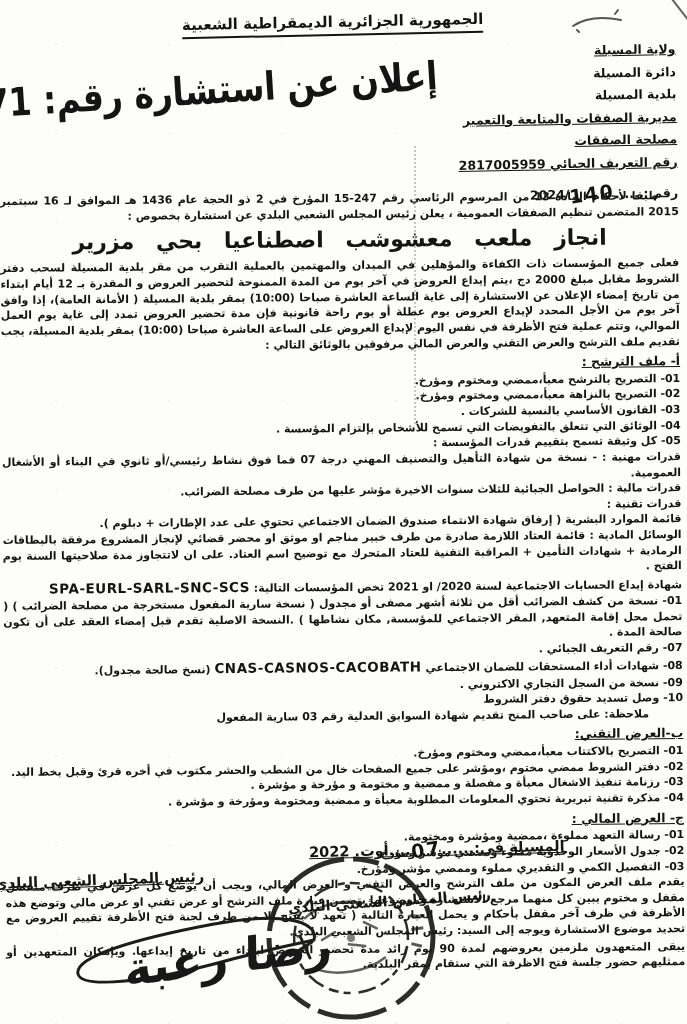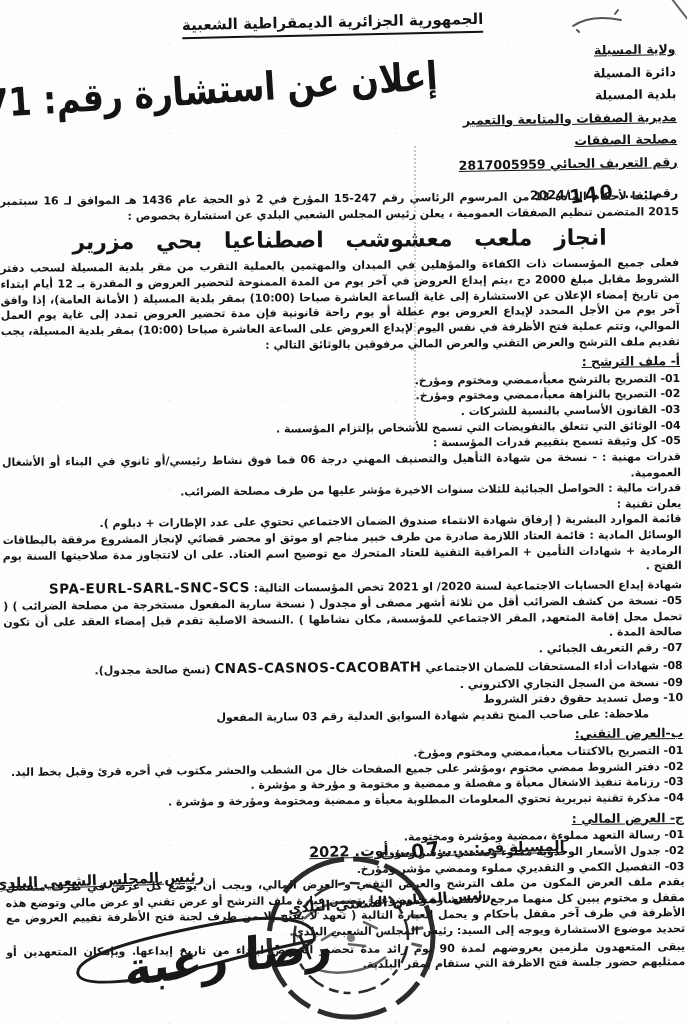--- a/index.html
+++ b/index.html
@@ -152,27 +152,27 @@
     <p class="p indent">طبقا لأحكام المادة 13 من المرسوم الرئاسي رقم 247-15 المؤرخ في 2 ذو الحجة عام 1436 هـ الموافق لـ 16 سبتمبر 2015 المتضمن تنظيم الصفقات العمومية ، يعلن رئيس المجلس الشعبي البلدي عن استشارة بخصوص :</p>
     <div class="subject">انجاز ملعب معشوشب اصطناعيا بحي مزرير</div>
     <p class="p">فعلى جميع المؤسسات ذات الكفاءة والمؤهلين في الميدان والمهتمين بالعملية التقرب من مقر بلدية المسيلة لسحب دفتر الشروط مقابل مبلغ 2000 دج ،يتم إيداع العروض في آخر يوم من المدة الممنوحة لتحضير العروض و المقدرة بـ 12 أيام ابتداء من تاريخ إمضاء الإعلان عن الاستشارة إلى غاية الساعة العاشرة صباحا (10:00) بمقر بلدية المسيلة ( الأمانة العامة)، إذا وافق آخر يوم من الأجل المحدد لإيداع العروض يوم عطلة أو يوم راحة قانونية فإن مدة تحضير العروض تمدد إلى غاية يوم العمل الموالي، وتتم عملية فتح الأظرفة في نفس اليوم لإيداع العروض على الساعة العاشرة صباحا (10:00) بمقر بلدية المسيلة، يجب تقديم ملف الترشح والعرض التقني والعرض المالي مرفوقين بالوثائق التالي :</p>
 
     <div class="sec-head">أ- ملف الترشح :</div>
     <div class="item"><span>01- التصريح بالترشح معبأ،ممضي ومختوم ومؤرخ.</span></div>
     <div class="item"><span>02- التصريح بالنزاهة معبأ،ممضي ومختوم ومؤرخ.</span></div>
     <div class="item"><span>03- القانون الأساسي بالنسبة للشركات .</span></div>
     <div class="item"><span>04- الوثائق التي تتعلق بالتفويضات التي تسمح للأشخاص بإلتزام المؤسسة .</span></div>
     <div class="item"><span>05- كل وثيقة تسمح بتقييم قدرات المؤسسة :</span></div>
-    <div class="item"><span>قدرات مهنية : - نسخة من شهادة التأهيل والتصنيف المهني درجة 06 فما فوق نشاط رئيسي/أو ثانوي في البناء أو الأشغال العمومية.</span></div>
+    <div class="item"><span>قدرات مهنية : - نسخة من شهادة التأهيل والتصنيف المهني درجة 07 فما فوق نشاط رئيسي/أو ثانوي في البناء أو الأشغال العمومية.</span></div>
     <div class="item"><span>قدرات مالية : الحواصل الجبائية للثلاث سنوات الاخيرة مؤشر عليها من طرف مصلحة الضرائب.</span></div>
-    <div class="item"><span>يعلن تقنية :</span></div>
+    <div class="item"><span>قدرات تقنية :</span></div>
     <div class="item"><span>قائمة الموارد البشرية ( إرفاق شهادة الانتماء صندوق الضمان الاجتماعي تحتوي على عدد الإطارات + دبلوم ).</span></div>
     <div class="item"><span>الوسائل المادية : قائمة العتاد اللازمة صادرة من طرف خبير مناجم او موثق او محضر قضائي لإنجاز المشروع مرفقة بالبطاقات الرمادية + شهادات التأمين + المراقبة التقنية للعتاد المتحرك مع توضيح اسم العتاد. على ان لاتتجاوز مدة صلاحيتها السنة يوم الفتح .</span></div>
     <div class="item"><span>شهادة إيداع الحسابات الاجتماعية لسنة 2020/ او 2021 تخص المؤسسات التالية:</span> <span class="latin">SPA-EURL-SARL-SNC-SCS</span></div>
-    <div class="item"><span>05- نسخة من كشف الضرائب أقل من ثلاثة أشهر مصفى أو مجدول ( نسخة سارية المفعول مستخرجة من مصلحة الضرائب ) ( تحمل محل إقامة المتعهد, المقر الاجتماعي للمؤسسة, مكان نشاطها ) .النسخة الاصلية تقدم قبل إمضاء العقد على أن تكون صالحة المدة .</span></div>
+    <div class="item"><span>01- نسخة من كشف الضرائب أقل من ثلاثة أشهر مصفى أو مجدول ( نسخة سارية المفعول مستخرجة من مصلحة الضرائب ) ( تحمل محل إقامة المتعهد, المقر الاجتماعي للمؤسسة, مكان نشاطها ) .النسخة الاصلية تقدم قبل إمضاء العقد على أن تكون صالحة المدة .</span></div>
     <div class="item"><span>07- رقم التعريف الجبائي .</span></div>
     <div class="item"><span>08- شهادات أداء المستحقات للضمان الاجتماعي</span> <span class="latin">CNAS-CASNOS-CACOBATH</span> <span>(نسخ صالحة مجدول).</span></div>
     <div class="item"><span>09- نسخة من السجل التجاري الاكتروني .</span></div>
     <div class="item"><span>10- وصل تسديد حقوق دفتر الشروط</span></div>
     <div class="item note"><span>ملاحظة: على صاحب المنح تقديم شهادة السوابق العدلية رقم 03 سارية المفعول</span></div>
 
     <div class="sec-head">ب-العرض التقني:</div>
     <div class="item"><span>01- التصريح بالاكتتاب معبأ،ممضي ومختوم ومؤرخ.</span></div>
     <div class="item"><span>02- دفتر الشروط ممضي مختوم ،ومؤشر على جميع الصفحات خال من الشطب والحشر مكتوب في أخره قرئ وقبل بخط اليد.</span></div>
     <div class="item"><span>03- رزنامة تنفيذ الاشغال معبأة و مفصلة و ممضية و مختومة و مؤرخة و مؤشرة .</span></div>

